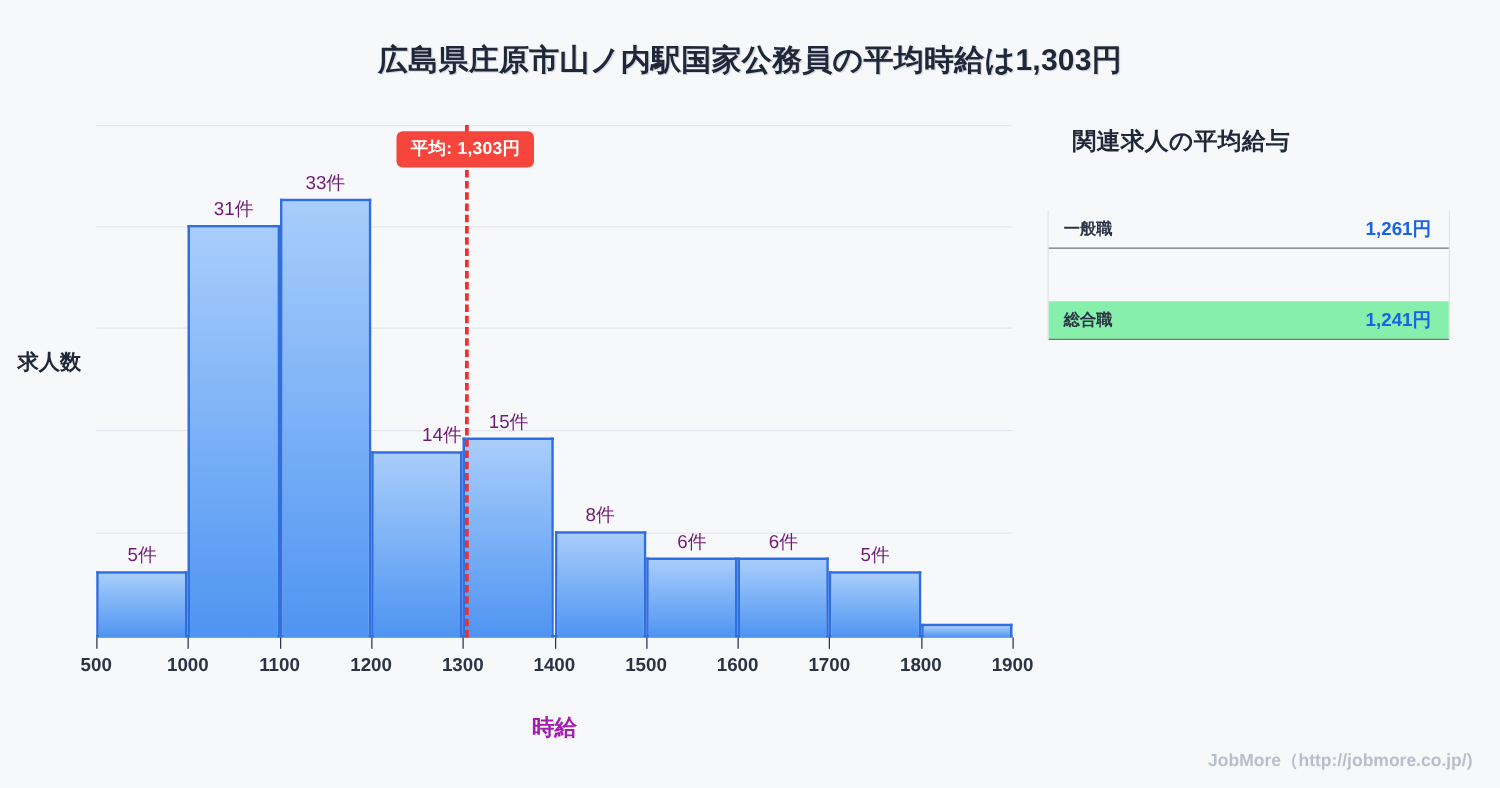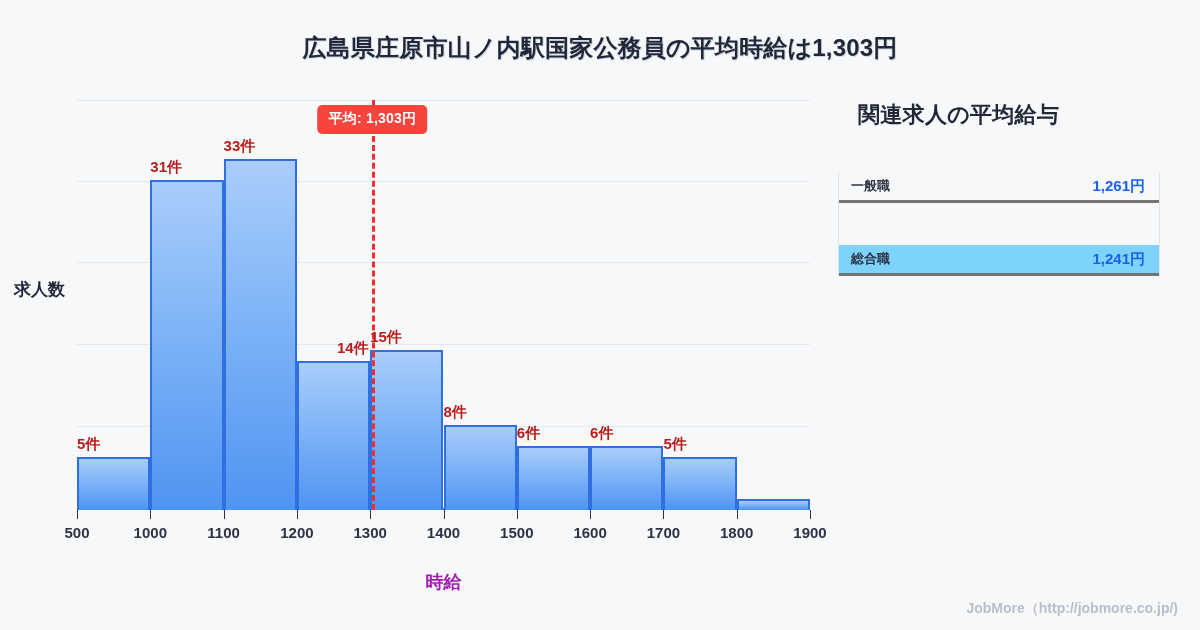--- a/index.html
+++ b/index.html
@@ -62,24 +62,24 @@
   .bar {
     position: absolute;
     bottom: 0;
     background: linear-gradient(to bottom, #a9cdfb 0%, #7fb4f7 45%, #4f94f2 100%);
     border: 2px solid #2f6fe0;
     border-bottom: none;
   }
 
   .bar-label {
     position: absolute;
-    text-align: left;
+    text-align: center;
     font-size: 15px;
-    font-weight: bold;
-    color: #b91c1c;
+    font-weight: normal;
+    color: #701a75;
     white-space: nowrap;
   }
 
   
   #avg-line {
     position: absolute;
     top: 0;
     bottom: 0;
     width: 0;
     border-left: 3px dashed #f03030;
@@ -140,46 +140,46 @@
 
   
   #side-panel {
     position: absolute;
     left: 838px;
     top: 100px;
     width: 330px;
   }
 
   #side-panel-title {
-    font-size: 22px;
+    font-size: 19px;
     font-weight: bold;
     color: #1f2738;
     margin-bottom: 12px;
     letter-spacing: 0.3px;
     padding-left: 20px;
   }
 
   #salary-table {
     width: 322px;
     border-left: 1px solid #dfe3ea;
     border-right: 1px solid #dfe3ea;
   }
 
   .salary-row {
     display: flex;
     align-items: center;
     justify-content: space-between;
     height: 31px;
     padding: 0 14px 0 12px;
-    border-bottom: 3px solid #737373;
+    border-bottom: 1px solid #737373;
     margin-top: 42px;
   }
 
   .salary-row.alt { background: #f7f8fa; }
-  .salary-row.plain { background: #7dd3fc; }
+  .salary-row.plain { background: #86efac; }
 
   .salary-name {
     font-size: 13px;
     font-weight: bold;
     color: #2c3345;
   }
 
   .salary-value {
     font-size: 15px;
     font-weight: bold;

